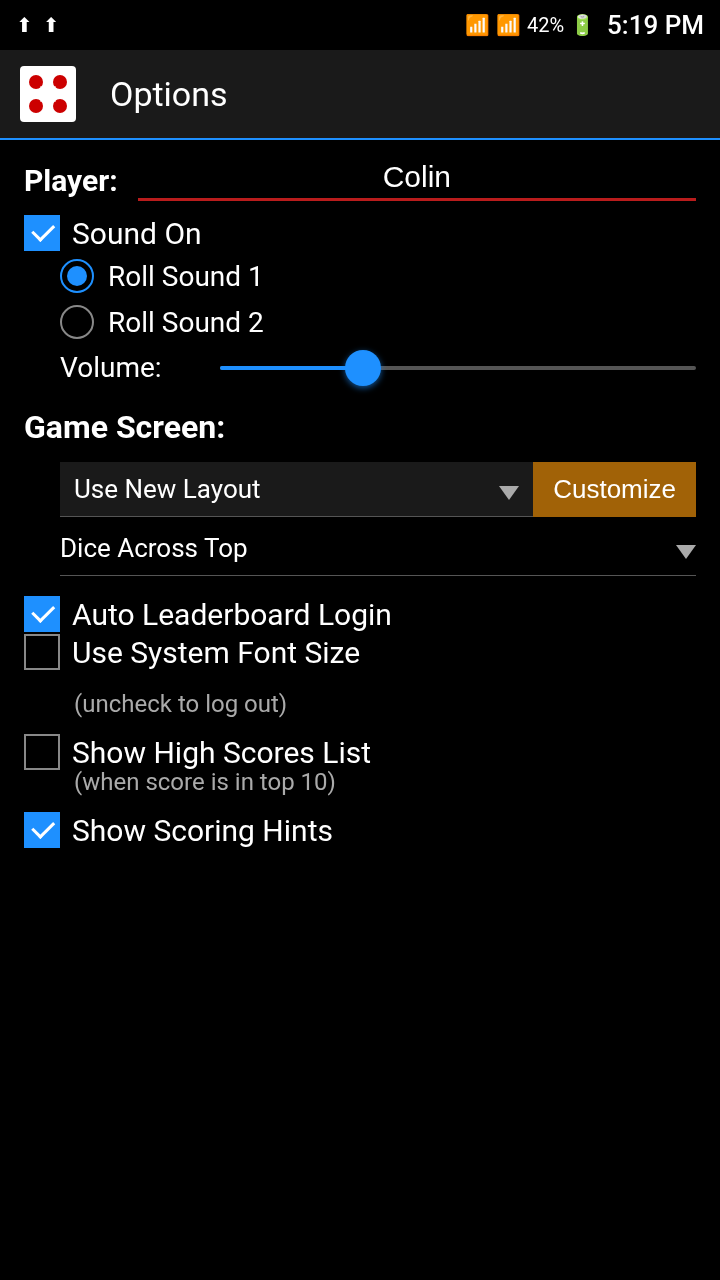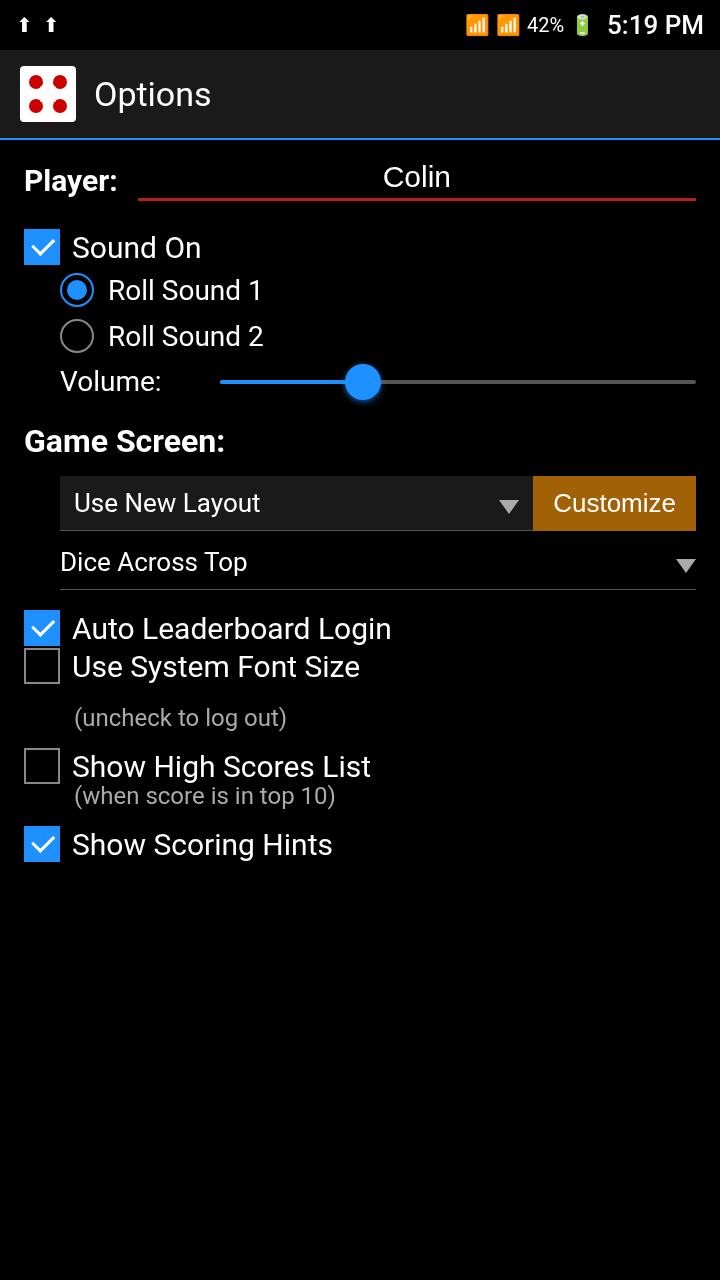--- a/index.html
+++ b/index.html
@@ -51,20 +51,21 @@
     }
 
     
     .app-bar {
       background: #1a1a1a;
       height: 90px;
       display: flex;
       align-items: center;
       padding: 0 20px;
       border-bottom: 2px solid #1e90ff;
+      gap: 16px;
     }
     .app-icon {
       width: 56px;
       height: 56px;
       margin-right: 18px;
       flex-shrink: 0;
     }
     .app-title {
       font-size: 34px;
       font-weight: 400;
@@ -73,21 +74,21 @@
 
     
     .content {
       padding: 20px 24px;
     }
 
     
     .player-row {
       display: flex;
       align-items: center;
-      margin-bottom: 24px;
+      margin-bottom: 10px;
       padding-bottom: 4px;
     }
     .player-label {
       font-size: 30px;
       font-weight: 700;
       color: #fff;
       margin-right: 20px;
       flex-shrink: 0;
     }
     .player-input {

